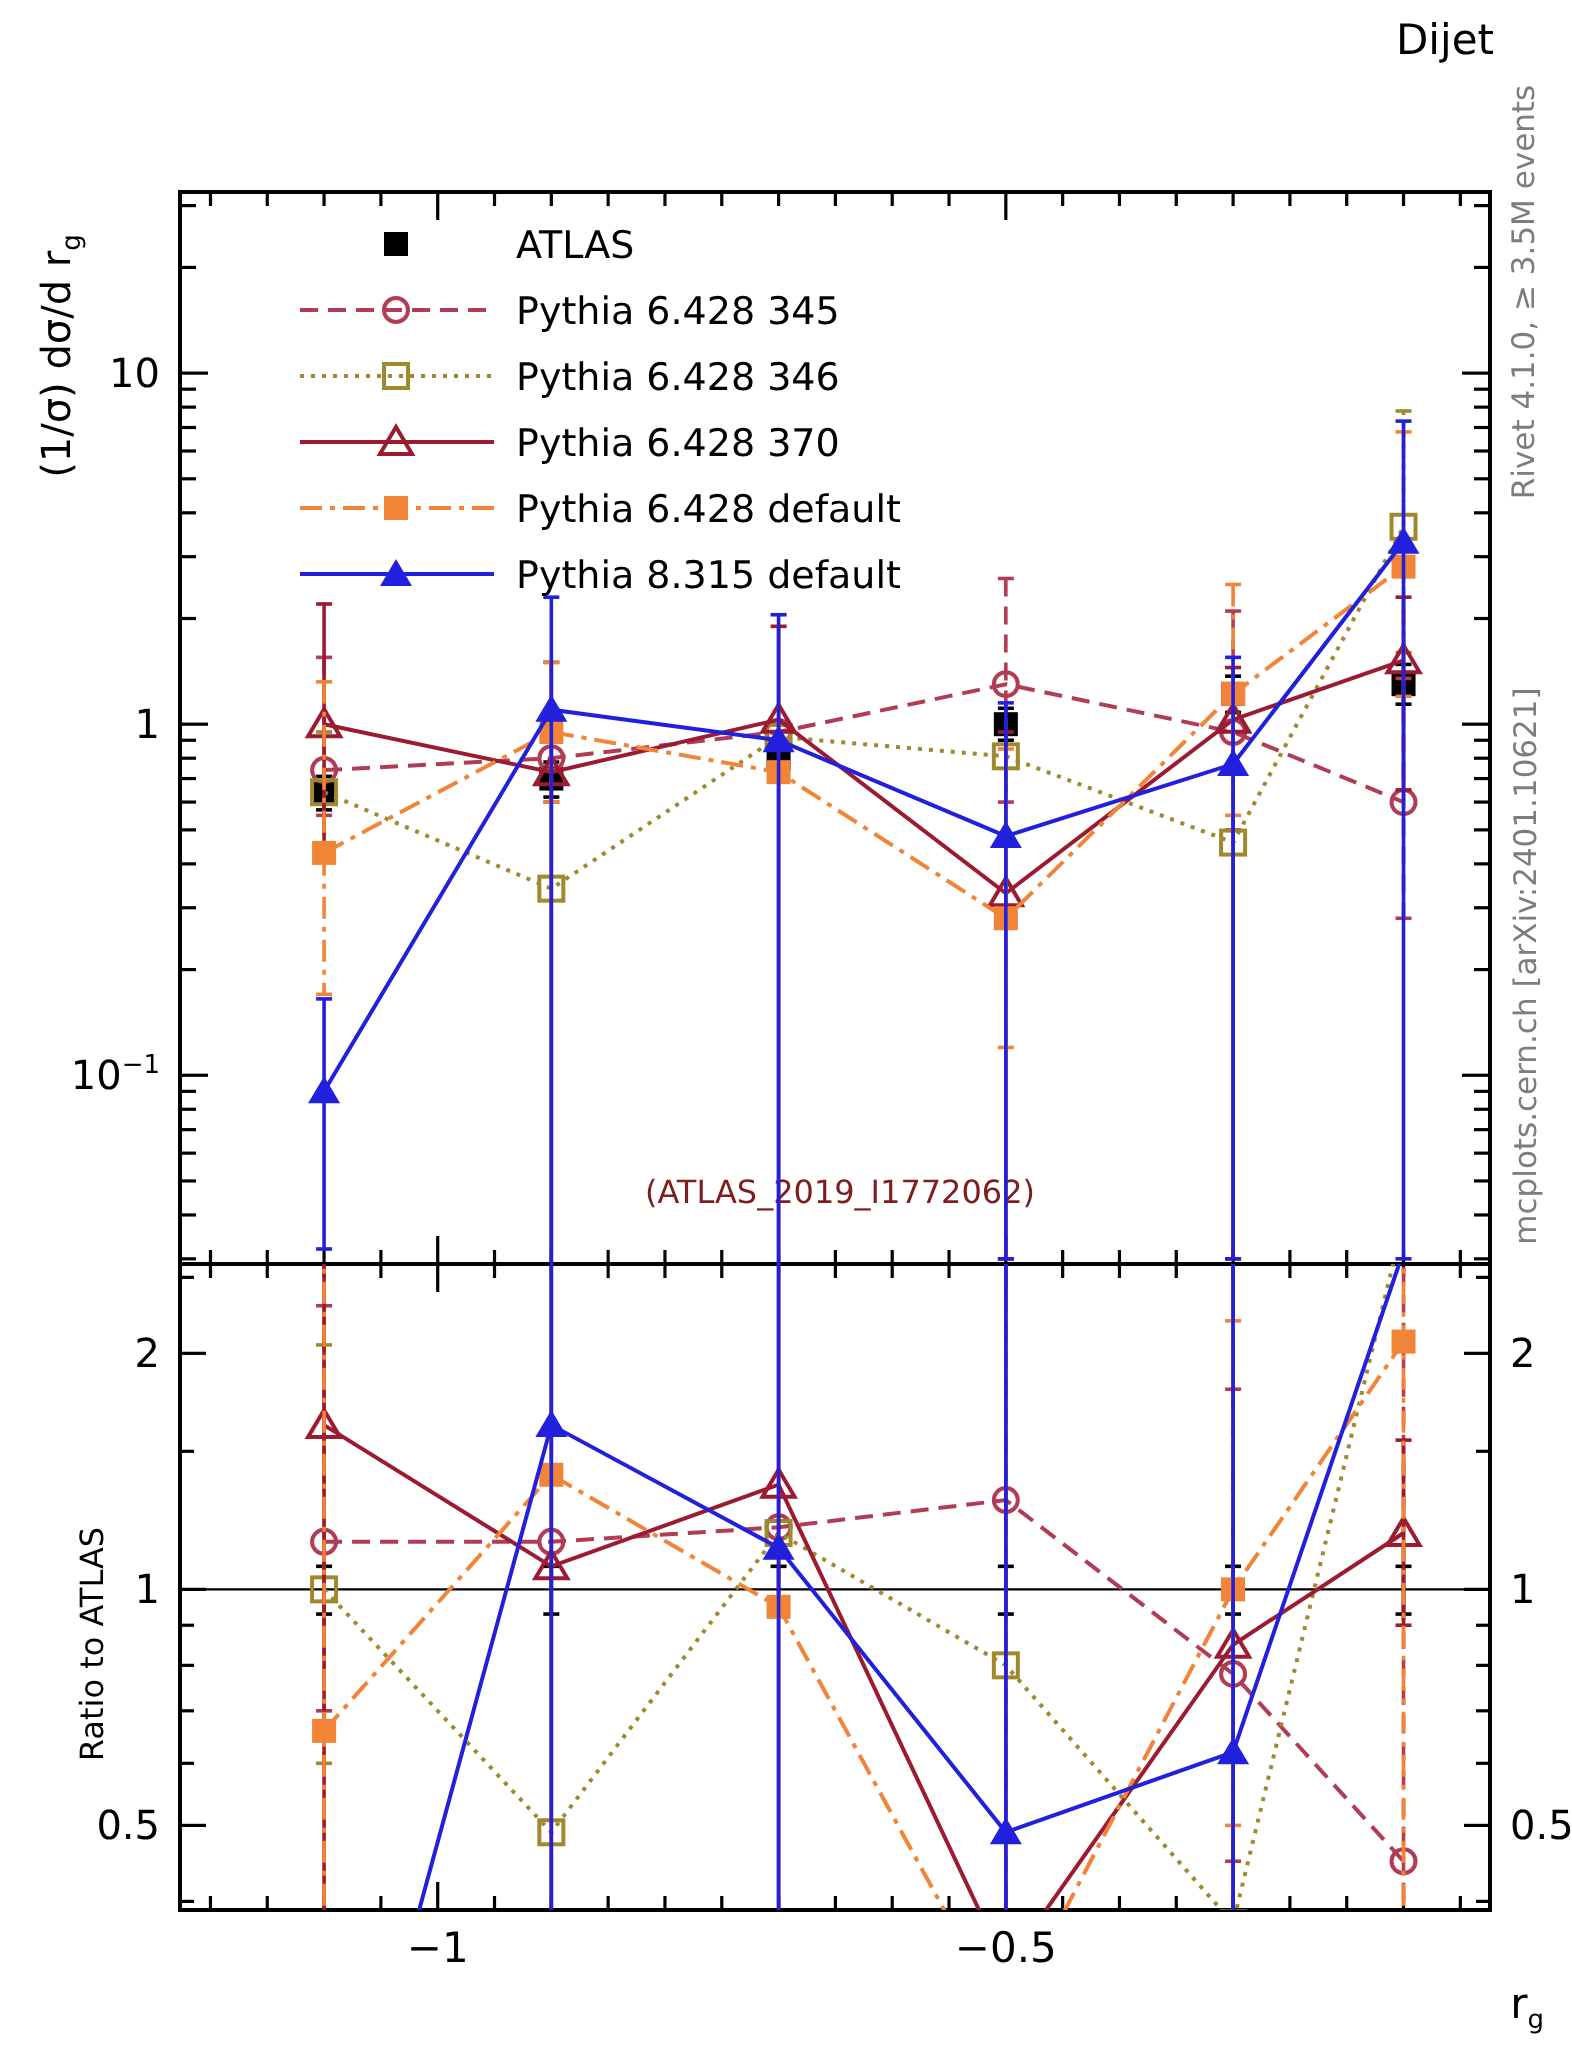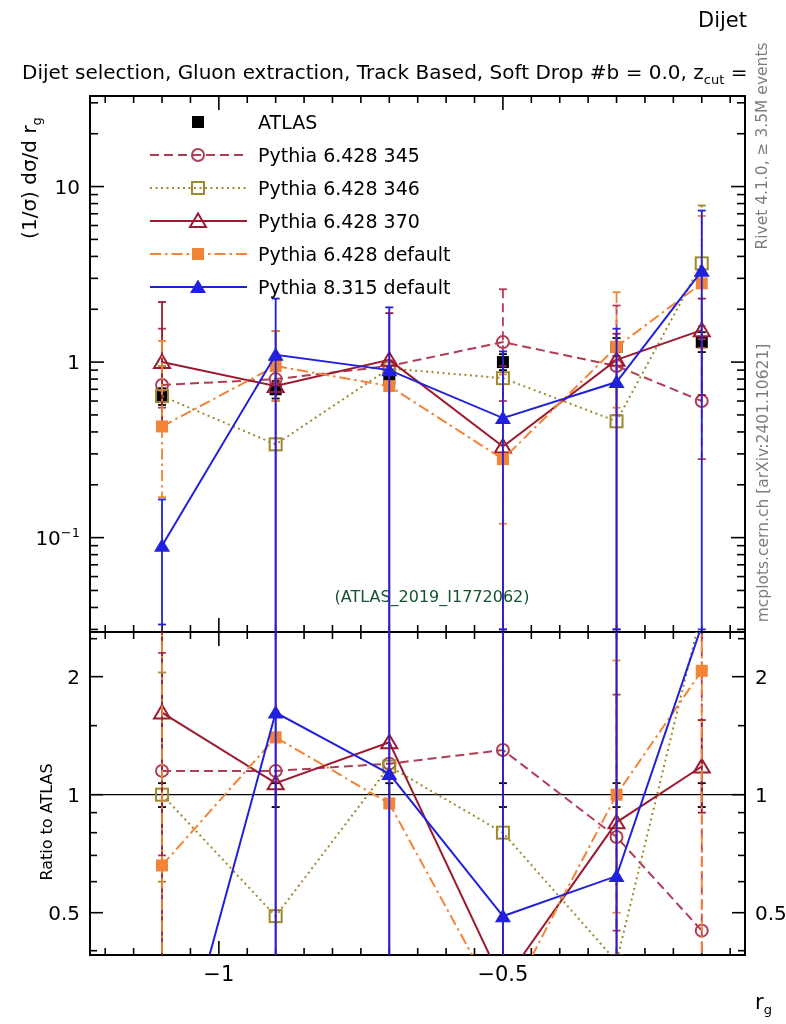--- a/index.html
+++ b/index.html
@@ -9,21 +9,21 @@
   .hdr-left{left:103px;top:8px;font-size:21px;}
   .hdr-right{right:39px;top:8px;font-size:21px;}
   .subtitle{left:22px;top:60px;font-size:20px;z-index:3;max-width:786px;overflow:hidden;}
   .subtitle sub{font-size:13px;}
   .ylab{left:30px;top:178px;font-size:20px;transform:translate(-50%,-50%) rotate(-90deg);z-index:2;}
   .ylab sub,.xlab sub{font-size:13px;}
   .ratiolab{left:46px;top:822px;font-size:16px;transform:translate(-50%,-50%) rotate(-90deg);}
   .sidegrey{color:#7d7d7d;font-size:15.5px;}
   .rivet{left:762px;top:146px;transform:translate(-50%,-50%) rotate(-90deg);}
   .mcplots{left:763px;top:483px;transform:translate(-50%,-50%) rotate(-90deg);}
-  .watermark{left:432px;top:596px;transform:translate(-50%,-50%);color:#14532d;font-size:16px;z-index:0;}
+  .watermark{left:420px;top:596px;transform:translate(-50%,-50%);color:#7f1d1d;font-size:16px;z-index:0;}
   .xlab{right:14px;top:990px;font-size:21px;}
   svg.chart{position:absolute;left:0;top:0;z-index:1;}
 </style>
 </head>
 <body>
 
 <div class="page">
 
   <div class="abs watermark">(ATLAS_2019_I1772062)</div>
 
@@ -514,21 +514,20 @@
         <g>
           <line x1="150" y1="287" x2="247" y2="287" stroke="#2121dd" stroke-width="2"></line>
           <polygon points="198,279.5 190,293 206,293" fill="#2121dd"></polygon>
           <text x="258" y="294" fill="#000" font-size="19" font-family="DejaVu Sans, Liberation Sans, sans-serif">Pythia 8.315 default</text>
         </g>
       </g>
     </svg>
 
   <div class="abs hdr-right">Dijet</div>
 
-  <div class="abs subtitle"><span>Dijet selection, Gluon extraction, Track Based, Soft Drop #b = 0.0, z</span><sub>cut</sub><span> =</span></div>
 
   <div class="abs ylab"><span>(1/σ) dσ/d r</span><sub>g</sub></div>
 
   <div class="abs ratiolab">Ratio to ATLAS</div>
 
   <div class="abs sidegrey rivet">Rivet 4.1.0, ≥ 3.5M events</div>
   <div class="abs sidegrey mcplots">mcplots.cern.ch [arXiv:2401.10621]</div>
 
   <div class="abs xlab"><span>r</span><sub>g</sub></div>
 

